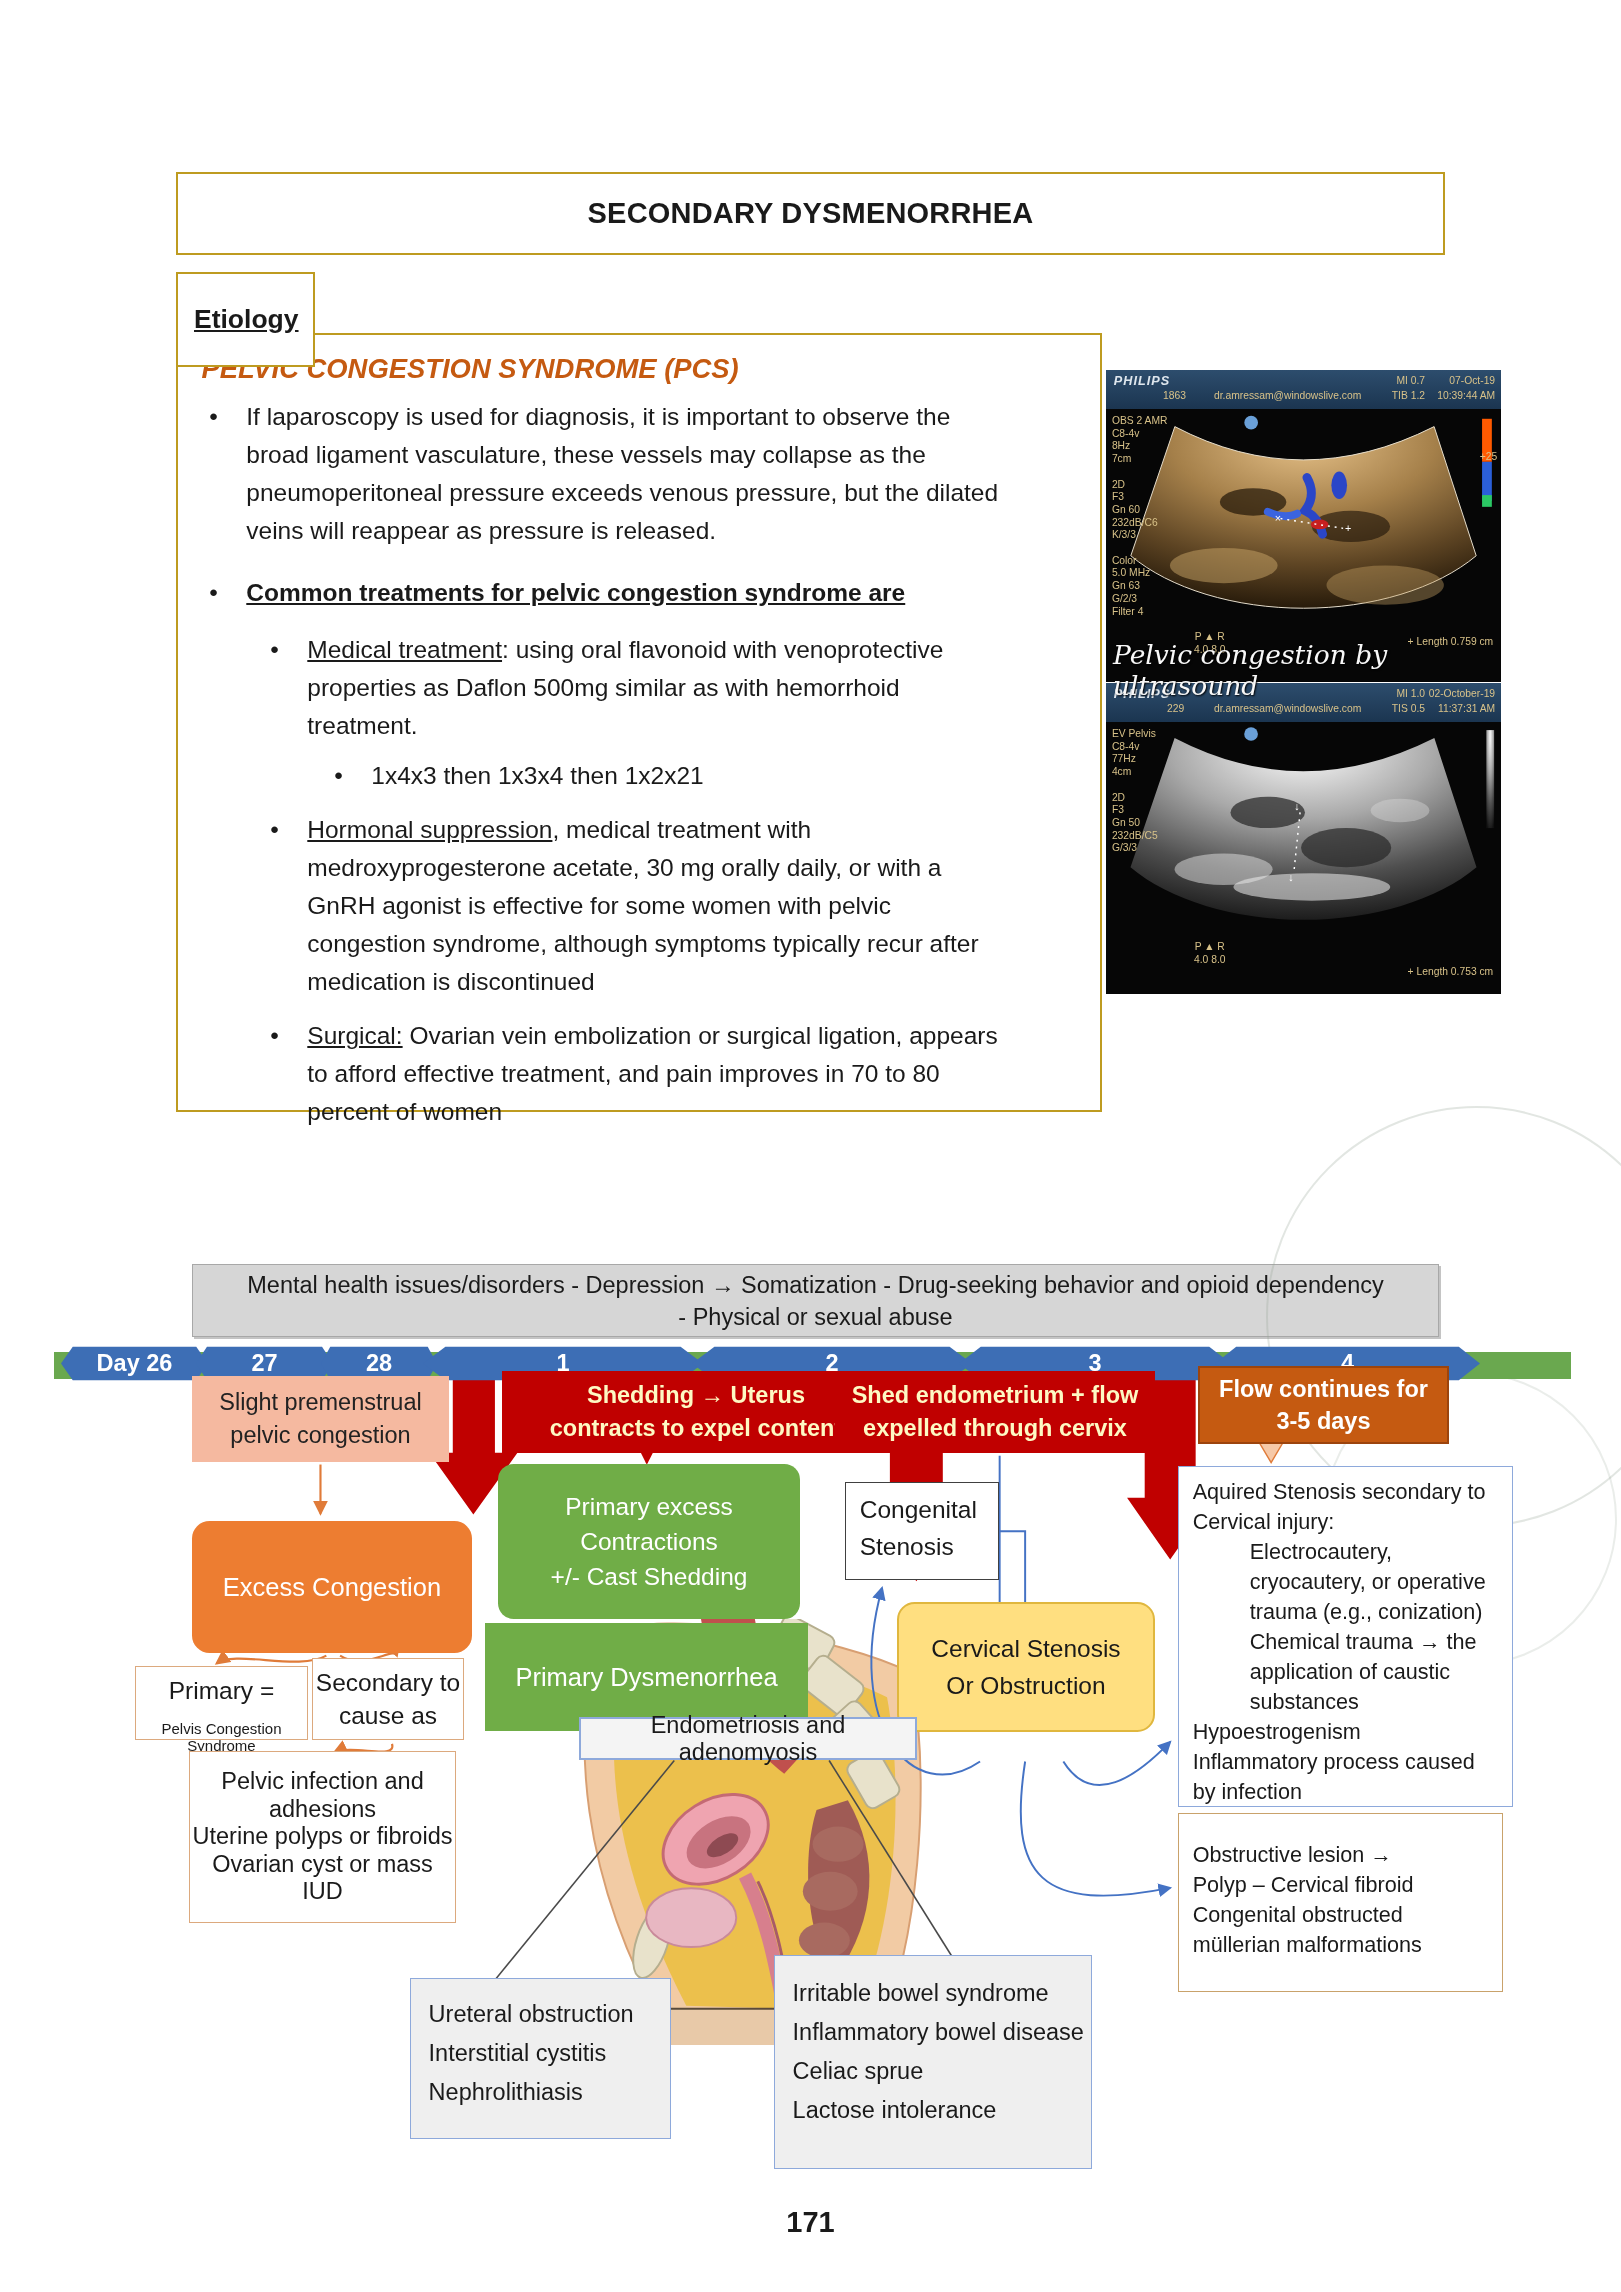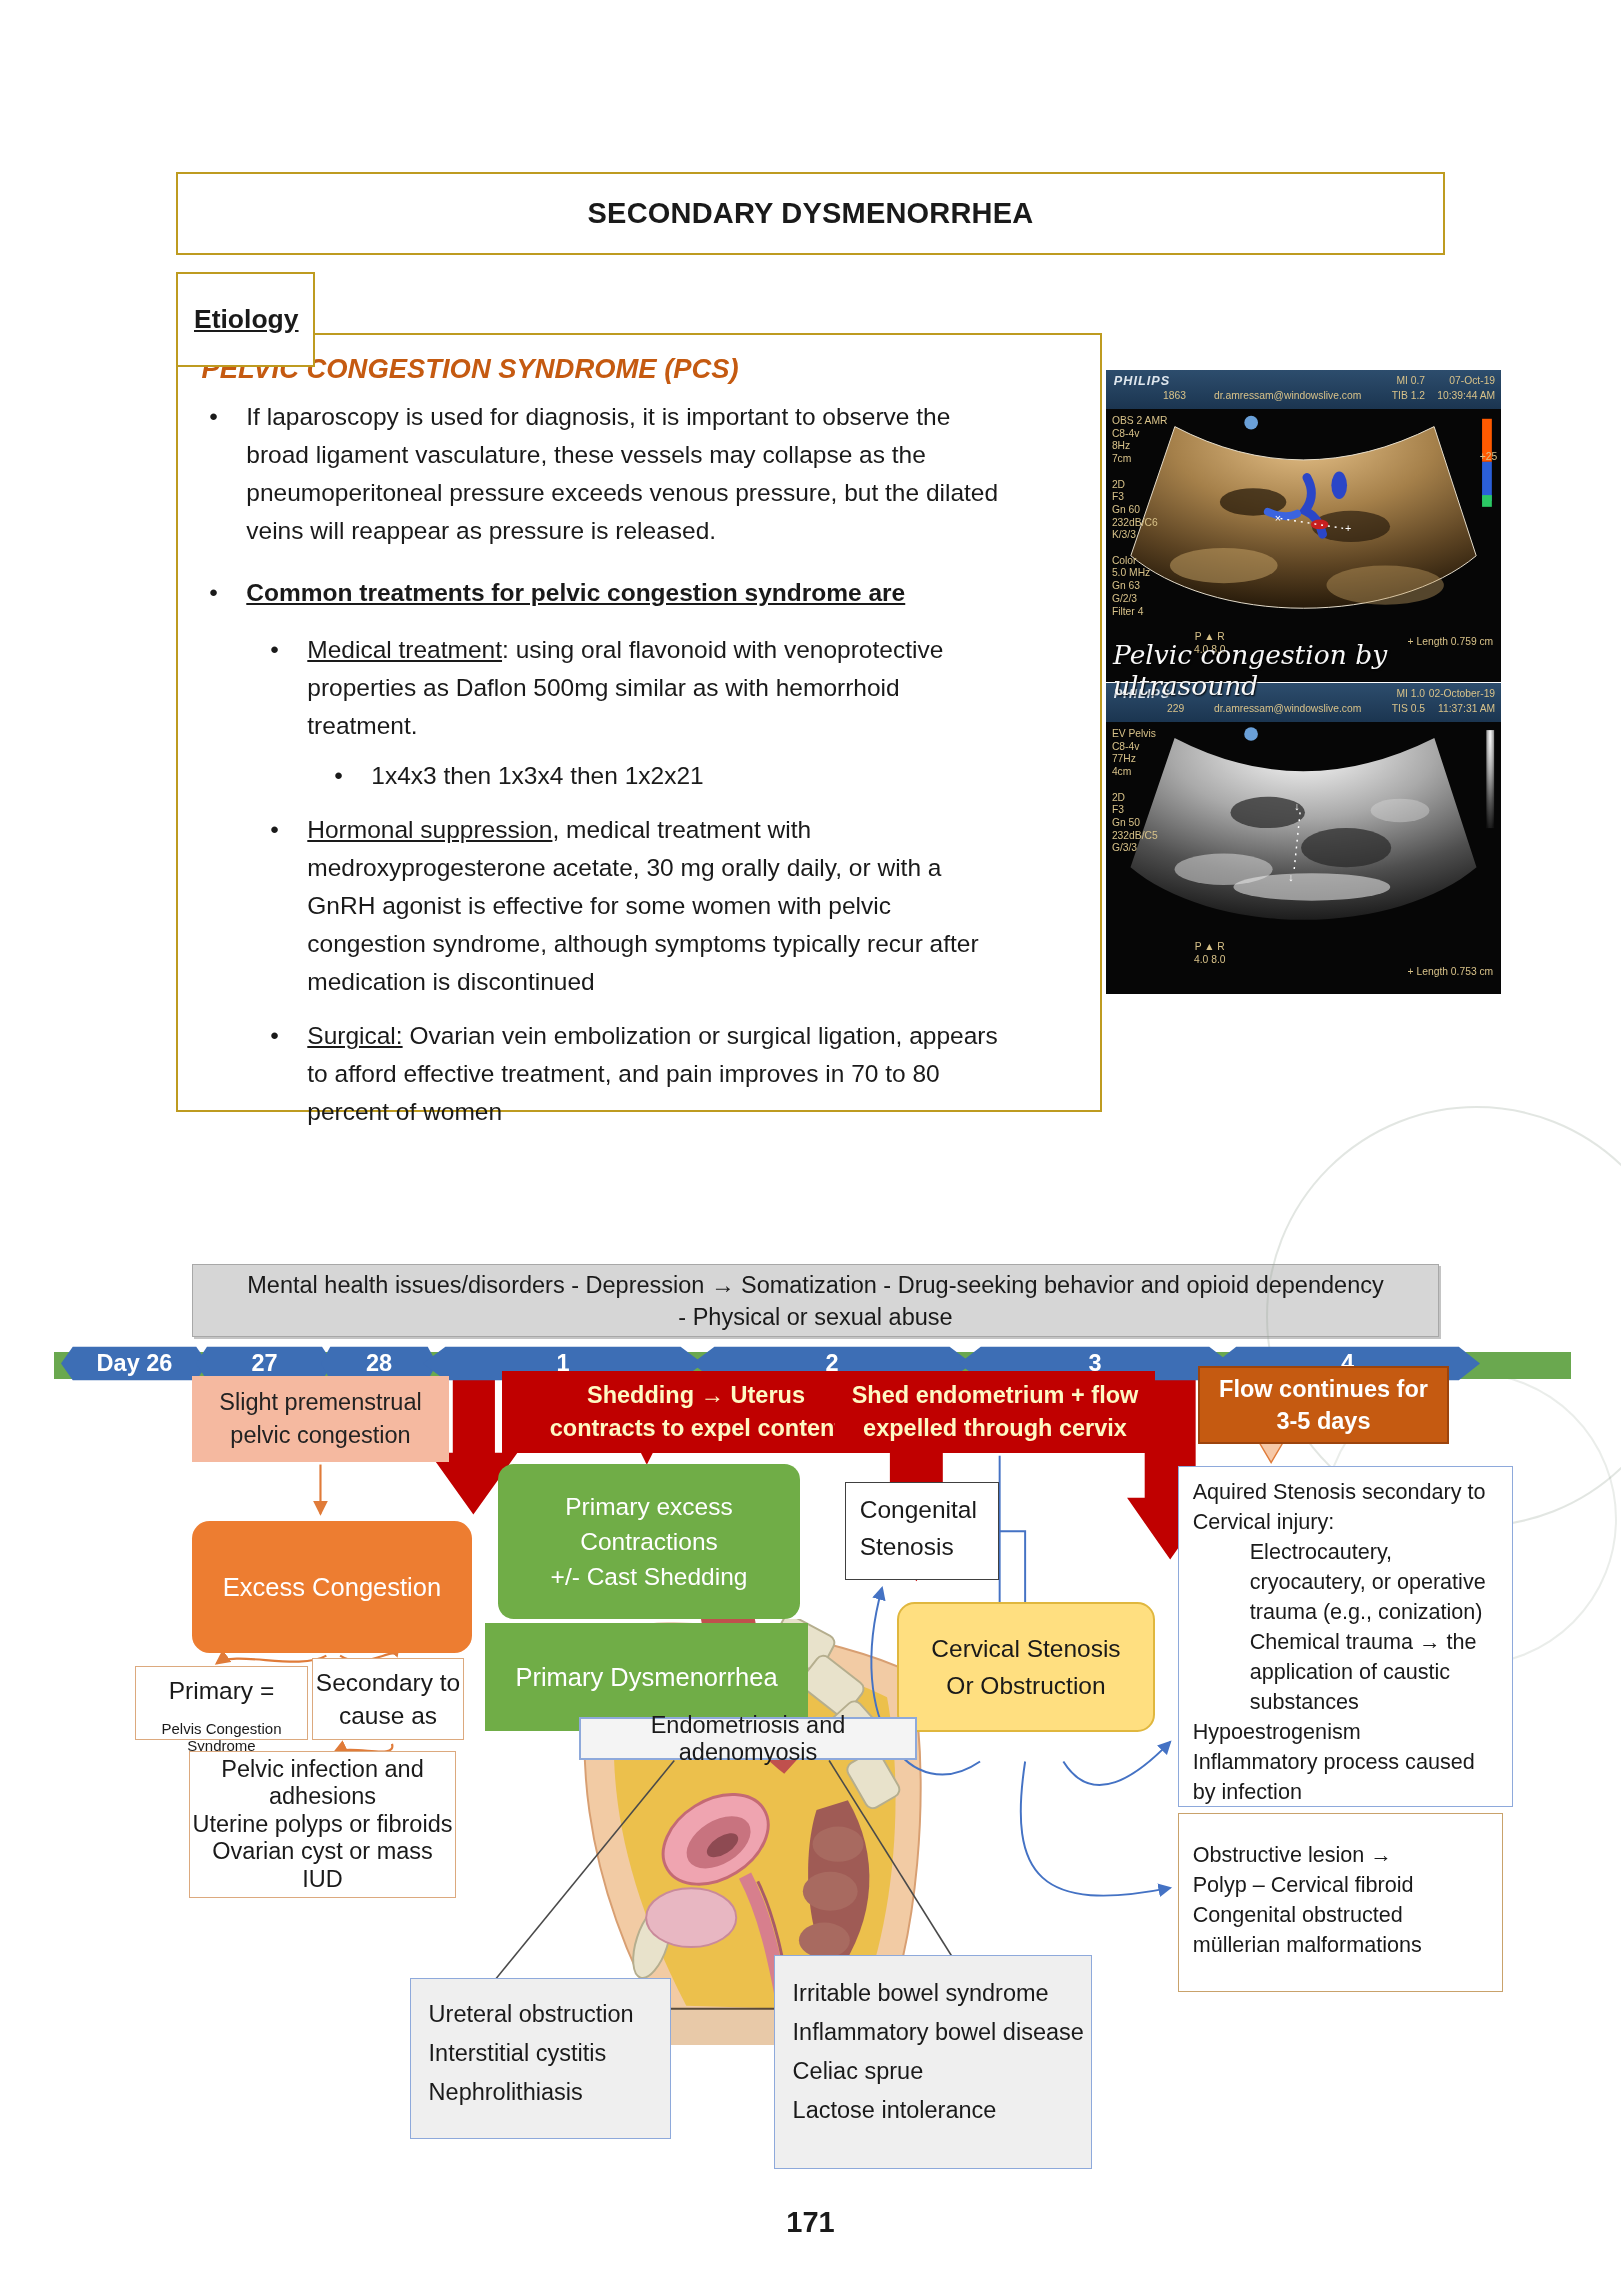--- a/index.html
+++ b/index.html
@@ -343,21 +343,21 @@
 Congenital obstructed
 müllerian malformations</div>
   </div>
 
   <div class="abs fbox tanbx" style="left:135px;top:1666px;width:173px;height:74px;text-align:center;padding-top:9.8px;">
     <div style="font-size:24.5px;">Primary =</div>
     <div style="font-size:15px;margin-top:15px;">Pelvis Congestion Syndrome</div>
   </div>
   <div class="abs center fbox tanbx pre" style="left:312px;top:1658px;width:152px;height:82px;font-size:24.5px;line-height:33px;"><span>Secondary to
 cause as</span></div>
-  <div class="abs center fbox tanbx pre" style="left:189px;top:1751px;width:267px;height:147px;font-size:23.5px;line-height:27.4px;"><span>Pelvic infection and
+  <div class="abs center fbox tanbx pre" style="left:189px;top:1751px;width:267px;height:172px;font-size:23.5px;line-height:27.4px;"><span>Pelvic infection and
 adhesions
 Uterine polyps or fibroids
 Ovarian cyst or mass
 IUD</span></div>
 
   <div class="abs center fbox" style="left:547px;top:1717px;width:338px;height:43px;background:#F4F4F4;border:2px solid #8EA9DB;font-size:23.5px;z-index:12;margin-left:32px;">
       <span>Endometriosis and adenomyosis</span>
     </div>
 
   <div class="abs fbox graybx pre" style="left:410px;top:1978px;width:261px;height:161px;padding:15.7px 0 0 17.6px;"><span>Ureteral obstruction

